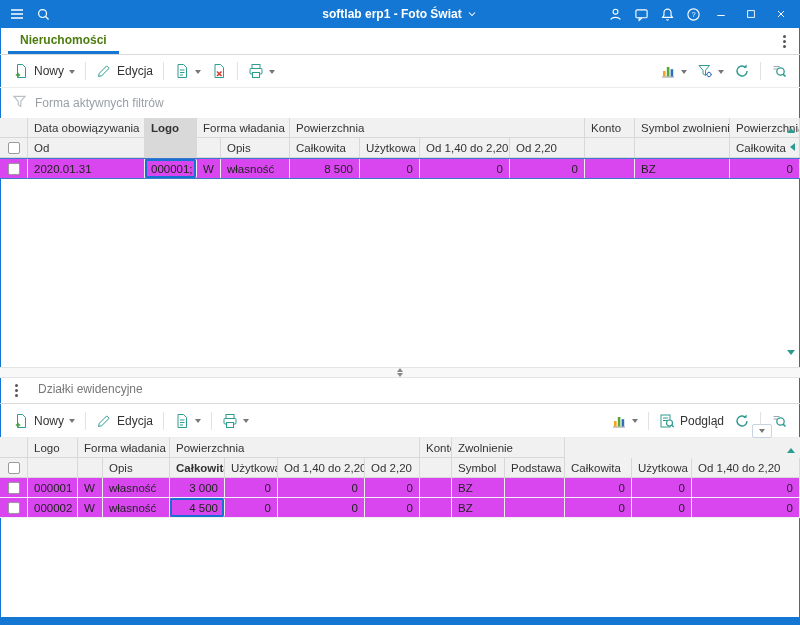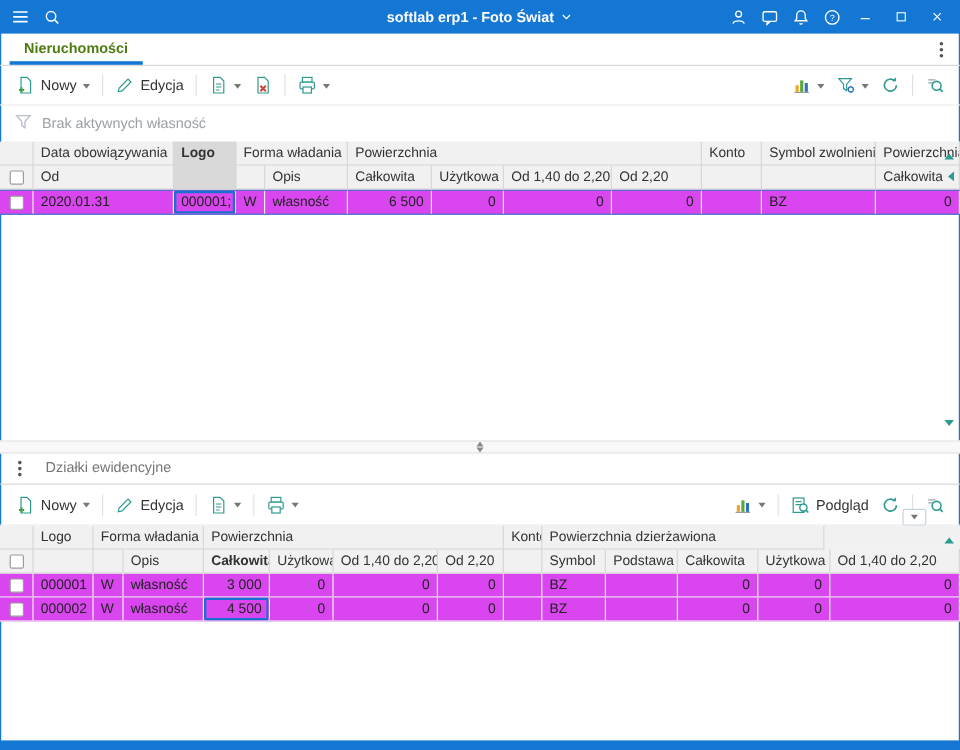--- a/index.html
+++ b/index.html
@@ -250,21 +250,21 @@
       </span>
     </div>
   </div>
 
   <div class="filterbar">
     <span>
       <svg width="15" height="15" viewBox="0 0 16 16">
           <path d="M2 2.5h12l-4.6 5.3v5.4l-2.8-1.8V7.8z" fill="none" stroke="#b9bfc6" stroke-width="1.2"></path>
         </svg>
     </span>
-    <span>Brak aktywnych własność</span>
+    <span>Forma aktywnych filtrów</span>
   </div>
 
   <div class="grid grid1">
     <div class="hrow">
       <div class="hcell w28"></div>
       <div class="hcell w117">Data obowiązywania</div>
       <div class="hcell w52 dark bold">Logo</div>
       <div class="hcell w93">Forma władania</div>
       <div class="hcell w295">Powierzchnia</div>
       <div class="hcell w50">Konto</div>
@@ -288,21 +288,21 @@
       <div class="hcell w70">Całkowita</div>
     </div>
     <div class="drow sel">
       <div class="dcell w28 center">
           <span class="checkbox"></span>
         </div>
       <div class="dcell w117">2020.01.31</div>
       <div class="dcell w52 focus">000001; 0</div>
       <div class="dcell w24">W</div>
       <div class="dcell w69">własność</div>
-      <div class="dcell w70 num">6 500</div>
+      <div class="dcell w70 num">8 500</div>
       <div class="dcell w60 num">0</div>
       <div class="dcell w90 num">0</div>
       <div class="dcell w75 num">0</div>
       <div class="dcell w50"></div>
       <div class="dcell w95">BZ</div>
       <div class="dcell w70 num">0</div>
     </div>
     <span class="tri tri-up" style="right:5px;top:6px"></span>
     <span class="tri tri-left" style="right:5px;top:25px"></span>
     <span class="tri tri-down" style="right:5px;bottom:8px"></span>
@@ -413,21 +413,21 @@
     <span class="chev"></span>
   </div>
 
   <div class="grid grid2">
     <div class="hrow">
       <div class="hcell w28"></div>
       <div class="hcell w50">Logo</div>
       <div class="hcell w92">Forma władania</div>
       <div class="hcell w250">Powierzchnia</div>
       <div class="hcell w32">Konto</div>
-      <div class="hcell w235">Powierzchnia dzierżawiona</div>
+      <div class="hcell w113">Zwolnienie</div>
     </div>
     <div class="hrow">
       <div class="hcell w28 center">
           <span class="checkbox"></span>
         </div>
       <div class="hcell w50"></div>
       <div class="hcell w25"></div>
       <div class="hcell w67">Opis</div>
       <div class="hcell w55 bold">Całkowita</div>
       <div class="hcell w53">Użytkowa</div>

